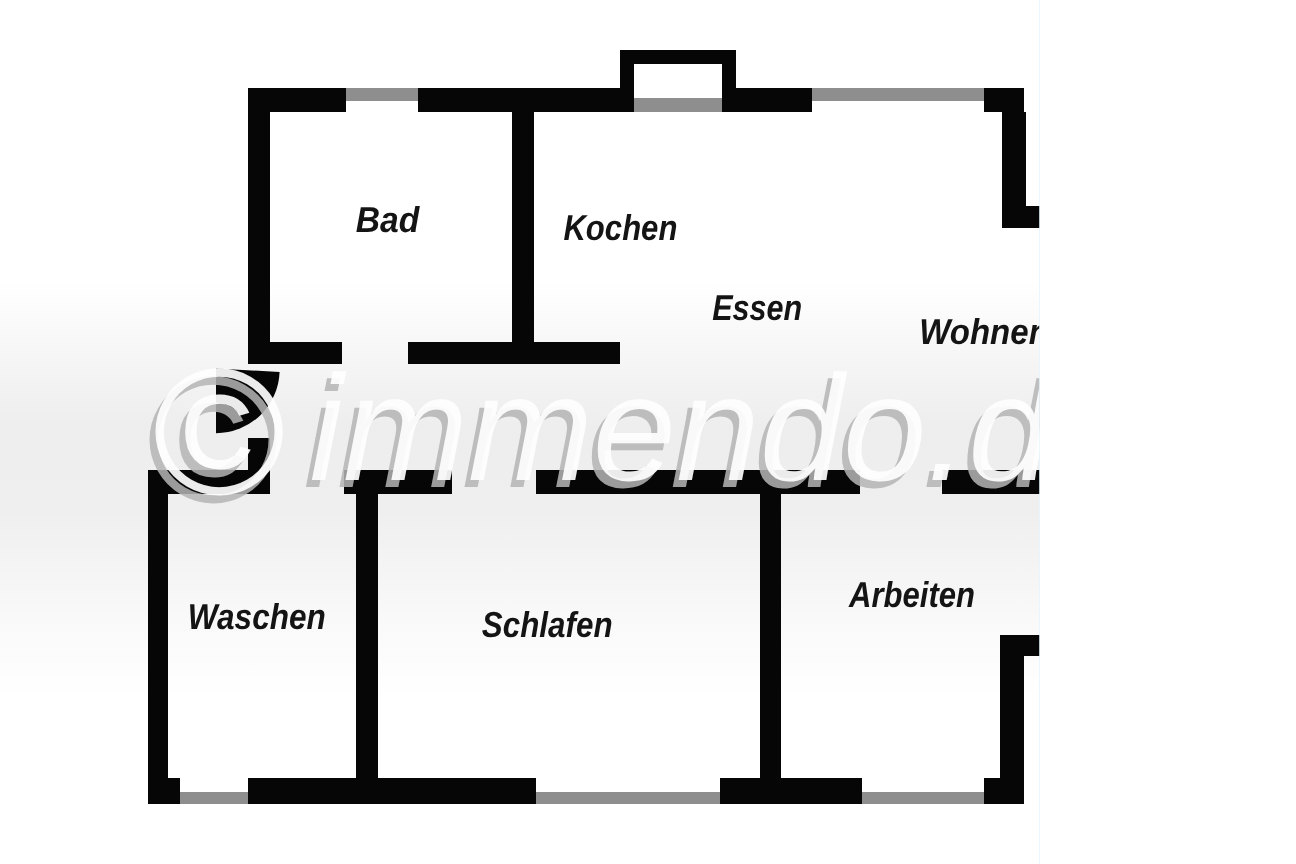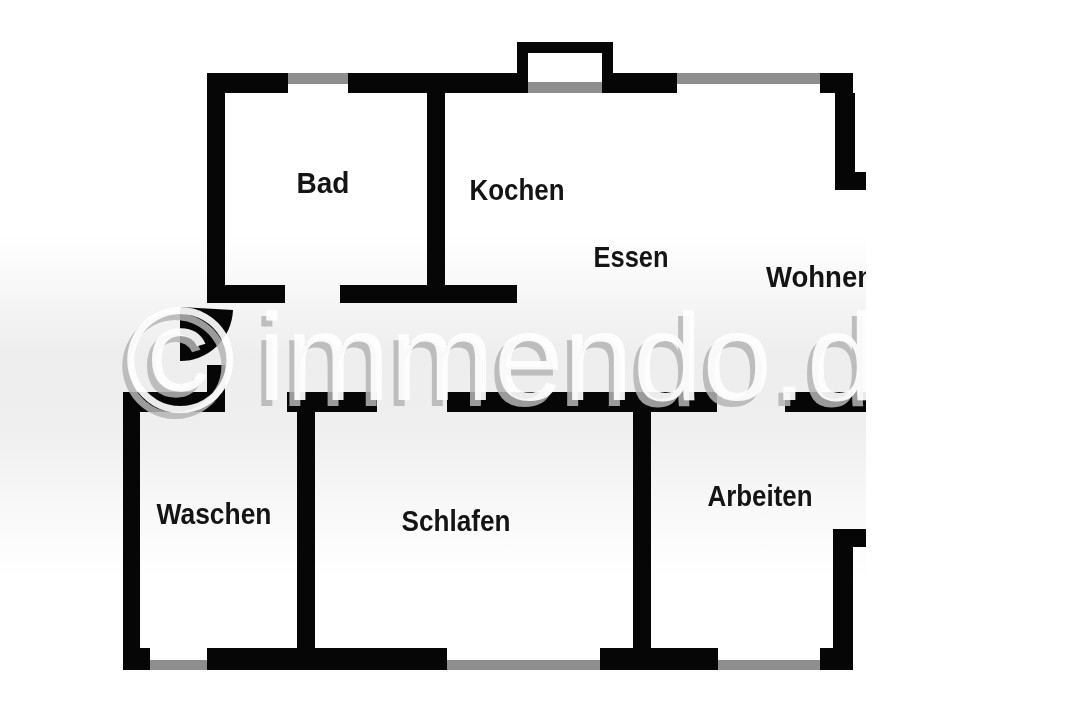--- a/index.html
+++ b/index.html
@@ -1,17 +1,17 @@
 <!DOCTYPE html>
 <html><head>
 <meta charset="utf-8">
 <style>
   html,body{margin:0;padding:0;background:#ffffff;}
   #stage{position:relative;width:866px;height:720px;background:#7dd3fc;overflow:hidden;
-         font-family:"Liberation Sans","DejaVu Sans",sans-serif;}
+         font-family:"Liberation Sans","DejaVu Sans",sans-serif;font-style:italic;}
   svg{display:block;}
   .room-label{font-family:"Liberation Sans","DejaVu Sans",sans-serif;font-weight:bold;font-size:30px;}
   .wm{font-family:"Liberation Sans","DejaVu Sans",sans-serif;font-weight:normal;}
 </style>
 </head>
 <body>
 
 <div id="stage">
   <svg id="plan-svg" width="1080" height="720" viewBox="0 0 1080 720" xmlns="http://www.w3.org/2000/svg">
     <defs>

